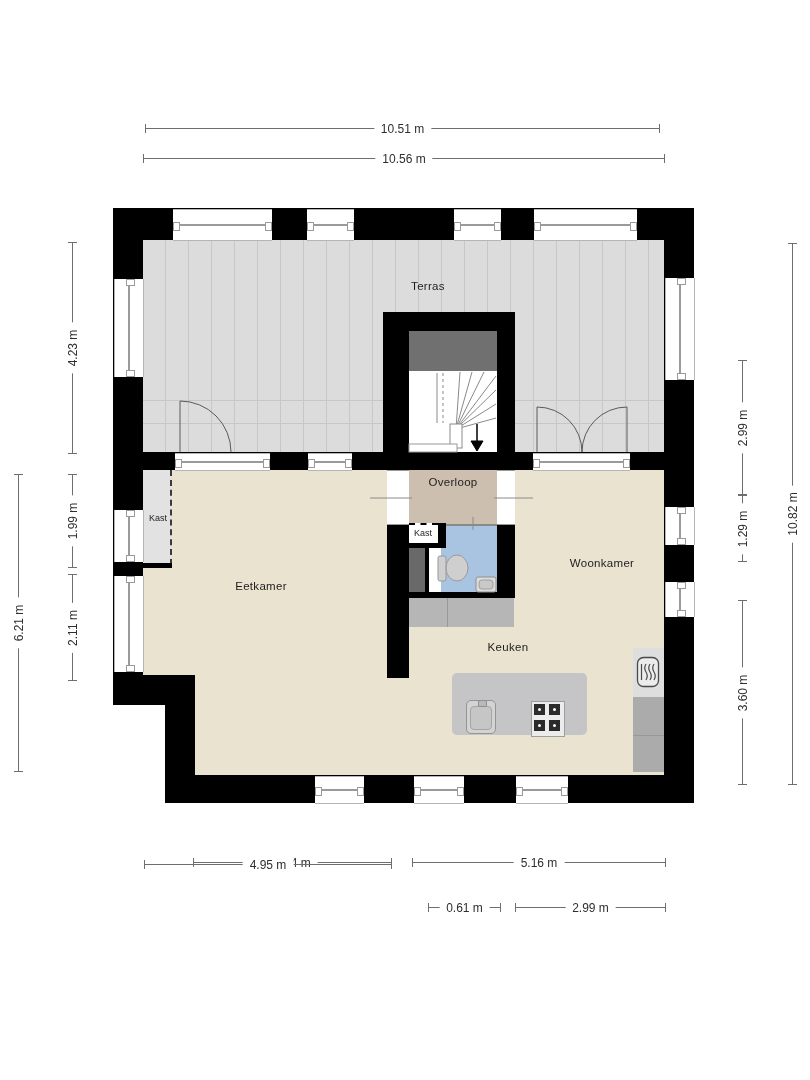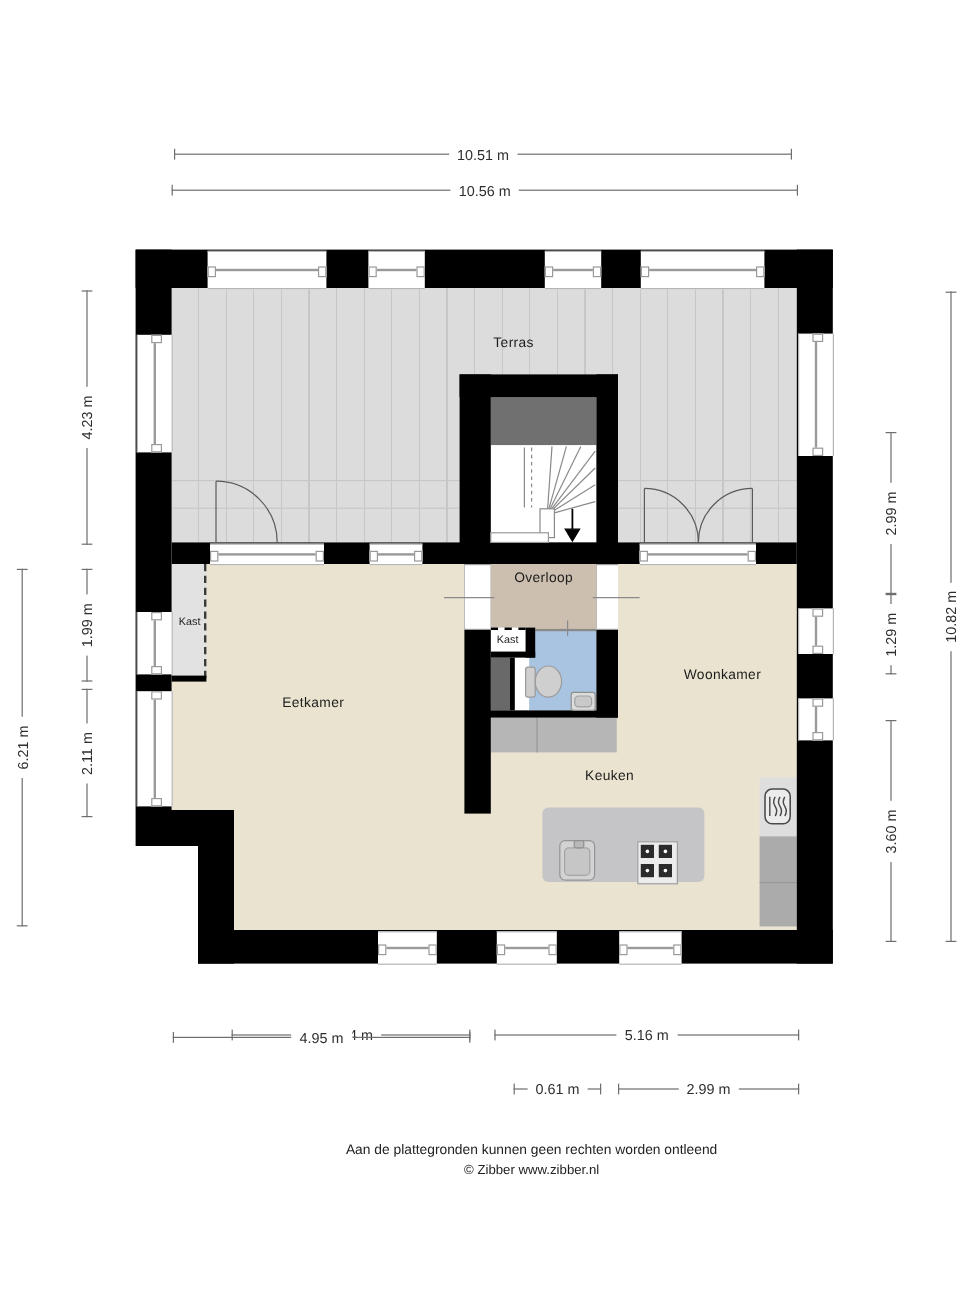--- a/index.html
+++ b/index.html
@@ -265,18 +265,14 @@
   <div class="dim-h" style="left:144px;top:864px;width:248px;">
     <span class="lbl">4.95 m</span>
     </div>
   <div class="dim-h" style="left:428px;top:907px;width:73px;">
     <span class="lbl">0.61 m</span>
     </div>
   <div class="dim-h" style="left:515px;top:907px;width:151px;">
     <span class="lbl">2.99 m</span>
     </div>
 
-  <div class="footer" style="left:143px;top:953px;width:600px;">
-    <div class="l1">Aan de plattegronden kunnen geen rechten worden ontleend</div>
-    <div class="l2">© Zibber www.zibber.nl</div>
-  </div>
 
 </div>
 
 </body></html>

